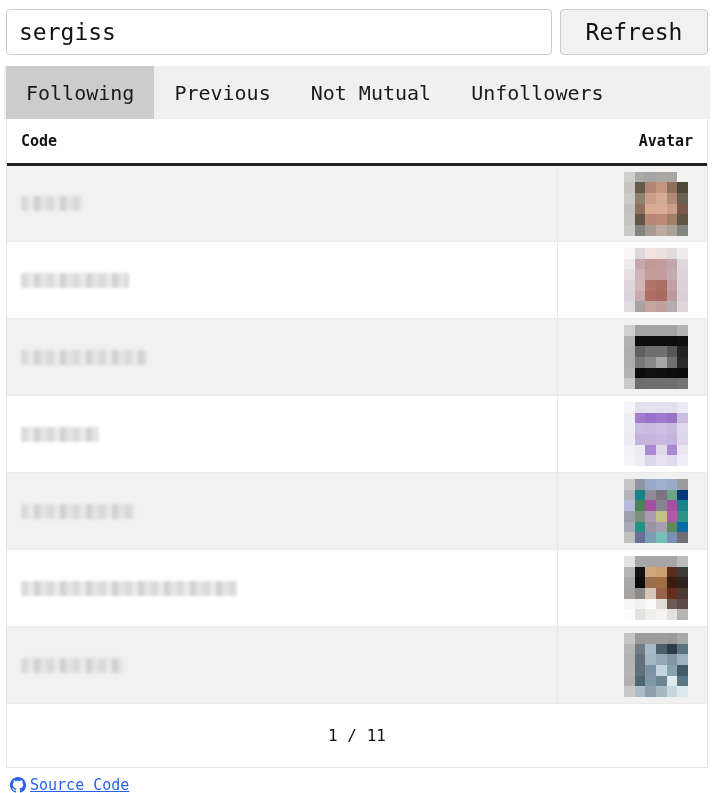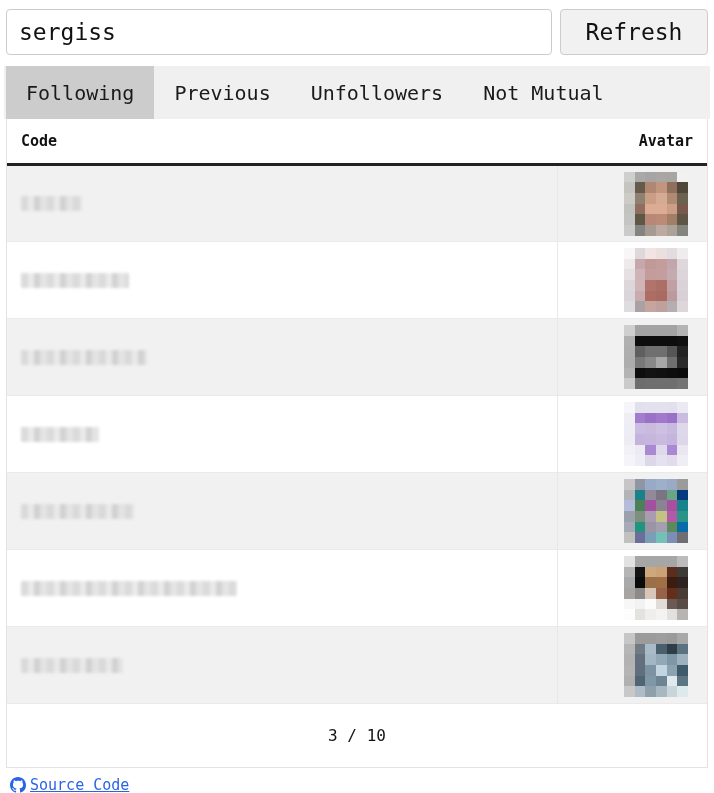--- a/index.html
+++ b/index.html
@@ -211,22 +211,22 @@
 <div class="app">
 
   <div class="searchbar">
     <input class="search-input" type="text" value="sergiss" style="">
     <button class="refresh-button">Refresh</button>
   </div>
 
   <div class="tabs">
     <button class="tab active">Following</button>
     <button class="tab">Previous</button>
+    <button class="tab">Not Mutual</button>
     <button class="tab">Unfollowers</button>
-    <button class="tab">Not Mutual</button>
   </div>
 
   <div class="table-wrap">
     <table class="user-table">
       <thead>
         <tr>
           <th>Code</th>
           <th class="avatar-col">Avatar</th>
         </tr>
       </thead>
@@ -530,21 +530,21 @@
                 <i style="background: rgb(168, 184, 193);"></i>
                 <i style="background: rgb(200, 214, 220);"></i>
                 <i style="background: rgb(221, 233, 236);"></i>
               </span></td>
           </tr>
         </tbody>
     </table>
   </div>
 
   <div class="pagination">
-    <span class="page-indicator">3 / 10</span>
+    <span class="page-indicator">1 / 11</span>
   </div>
 
   <div class="source-row">
     <a class="source-link">
       <span class="gh-icon">
         <svg viewBox="0 0 16 16" width="16" height="16" aria-hidden="true">
           <path fill="#2963e8" d="M8 0C3.58 0 0 3.58 0 8c0 3.54 2.29 6.53 5.47 7.59.4.07.55-.17.55-.38
           0-.19-.01-.82-.01-1.49-2.01.37-2.53-.49-2.69-.94-.09-.23-.48-.94-.82-1.13-.28-.15-.68-.52-.01-.53.63-.01
           1.08.58 1.23.82.72 1.21 1.87.87 2.33.66.07-.52.28-.87.51-1.07-1.78-.2-3.64-.89-3.64-3.95
           0-.87.31-1.59.82-2.15-.08-.2-.36-1.02.08-2.12 0 0 .67-.21 2.2.82.64-.18 1.32-.27 2-.27s1.36.09 2 .27c1.53-1.04

